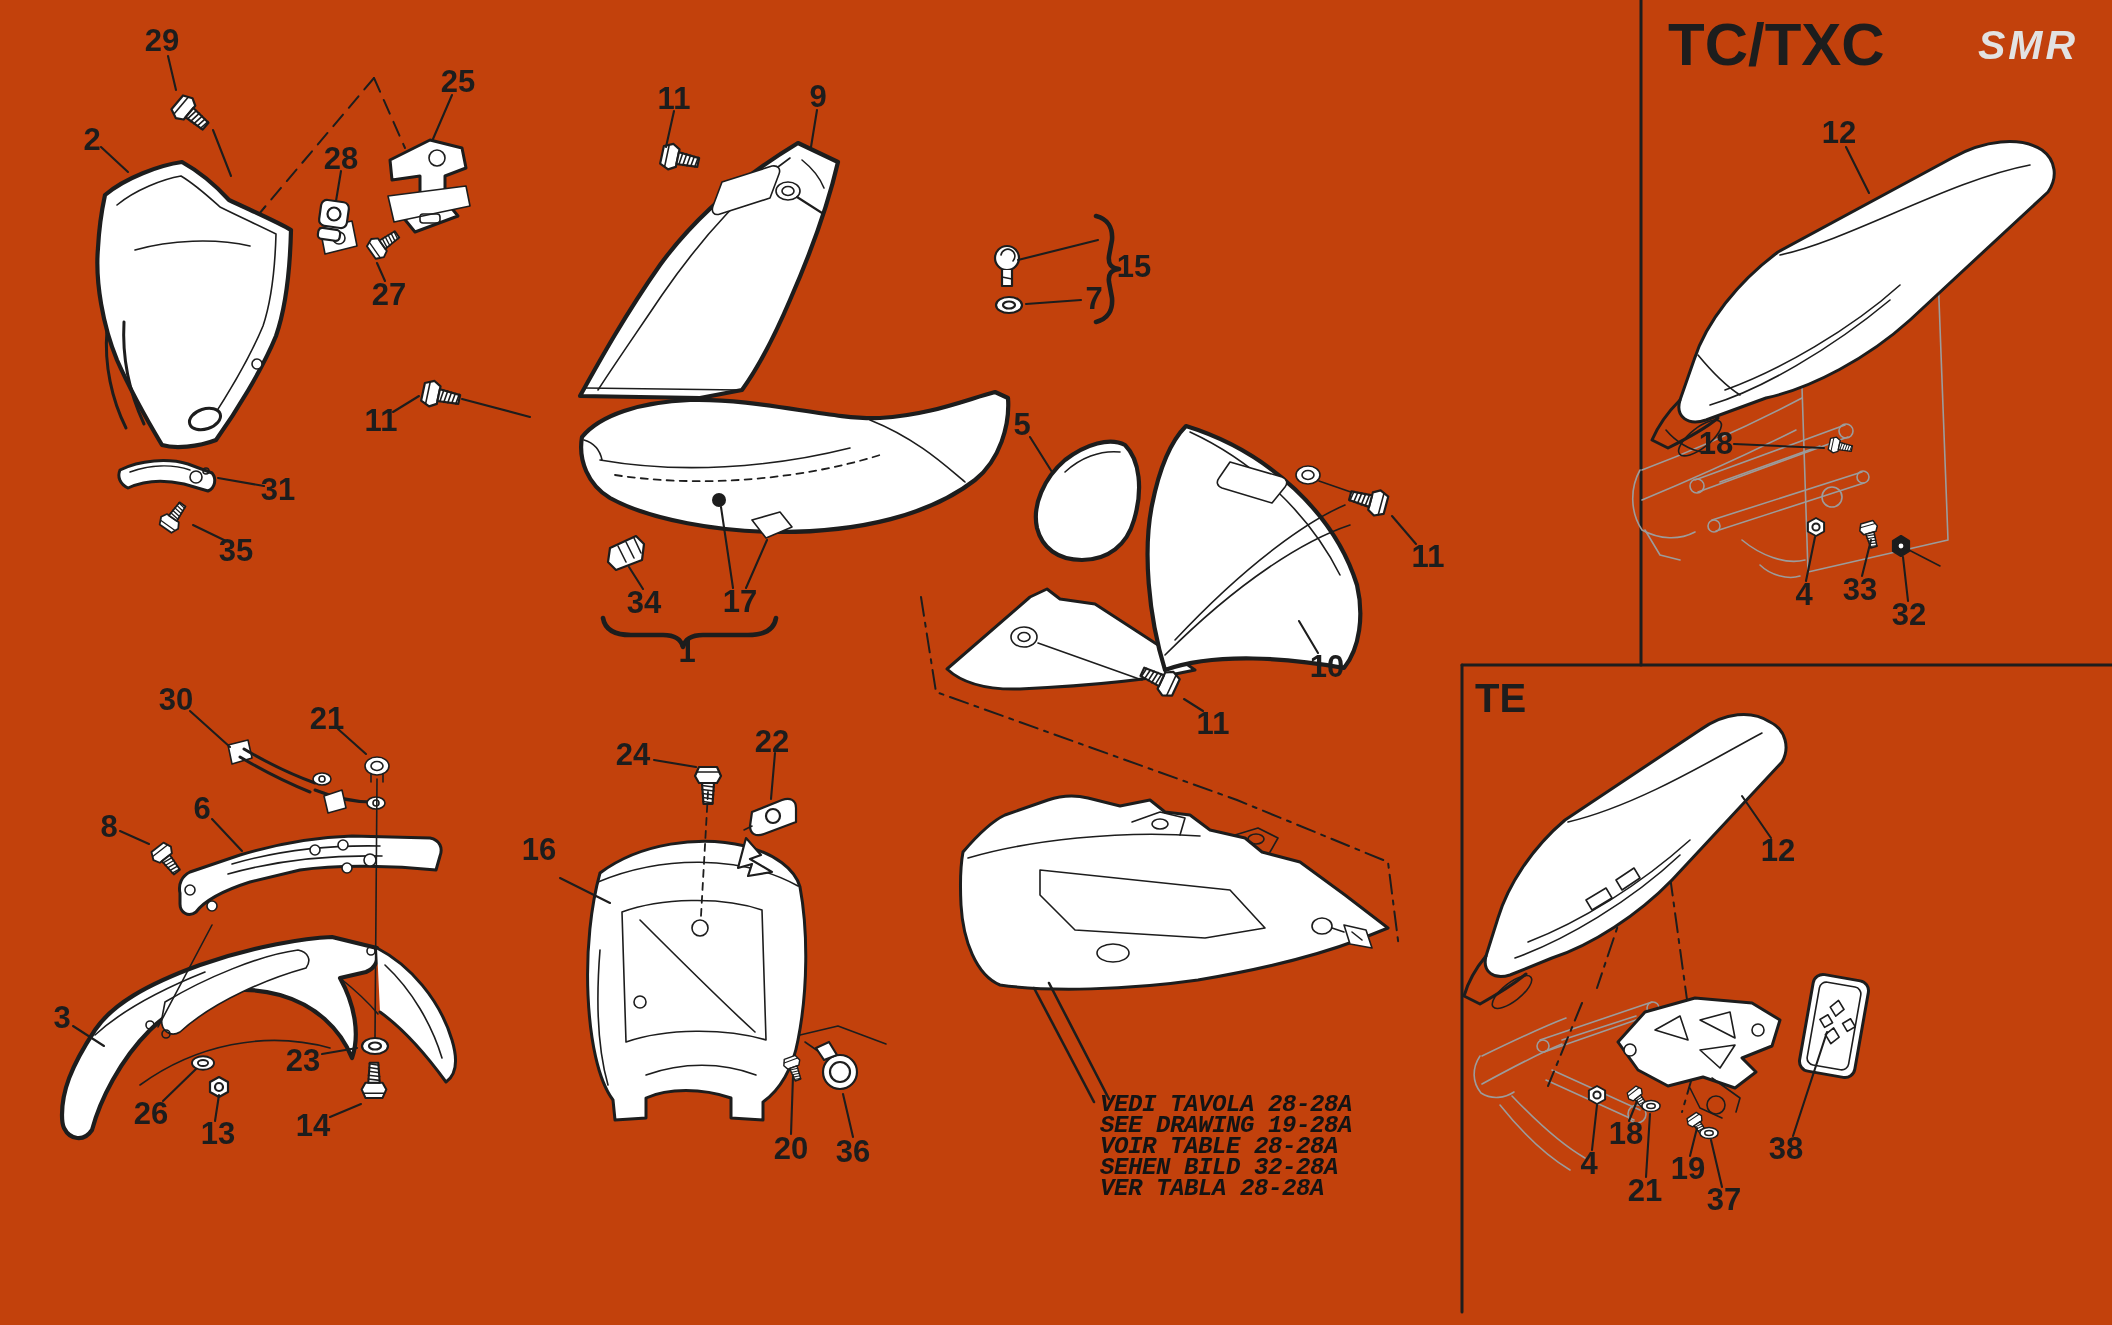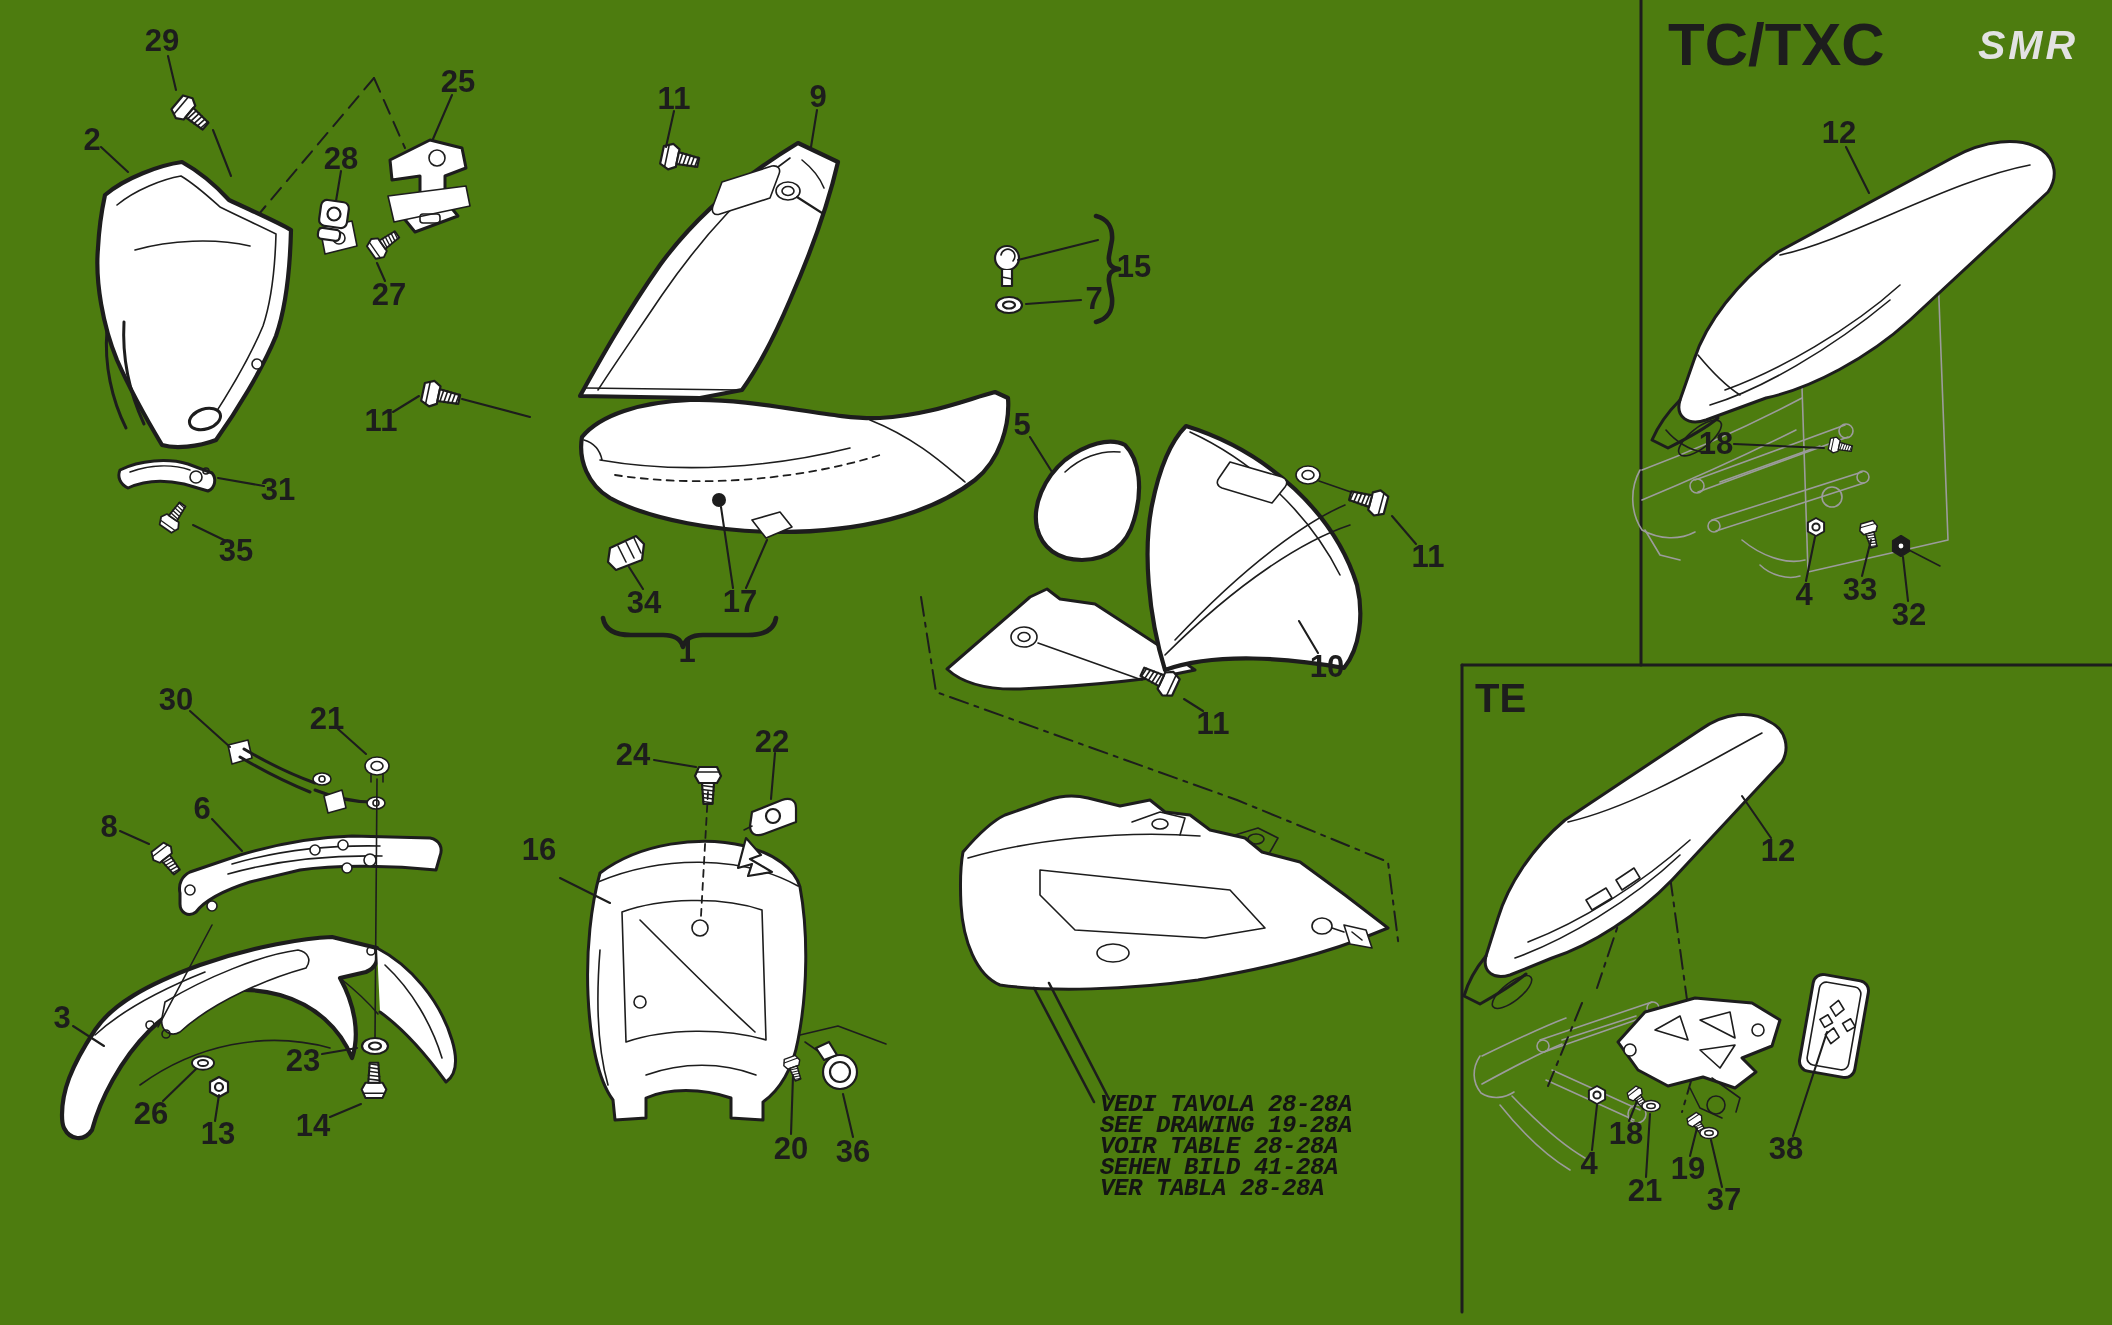--- a/index.html
+++ b/index.html
@@ -1,16 +1,16 @@
 <!DOCTYPE html>
 <html><head>
 <meta charset="utf-8">
 <style>
   html,body{margin:0;padding:0;background:#fff;}
-  .stage{position:relative;width:2112px;height:1325px;background:#4d7c0f;overflow:hidden;
+  .stage{position:relative;width:2112px;height:1325px;background:#c2410c;overflow:hidden;
          font-family:"Liberation Sans",sans-serif;}
   .stage svg{position:absolute;left:0;top:0;stroke:#1d1d1d;fill:none;
              stroke-linecap:round;stroke-linejoin:round;}
   .s4{stroke-width:4.2;fill:#fff}
   .s3{stroke-width:3;fill:#fff}
   .s3n{stroke-width:3}
   .thin{stroke-width:1.6}
   .thinf{stroke-width:1.6;fill:#fff}
   .ld{stroke-width:2.1}
   .ld25{stroke-width:2.6}
@@ -449,17 +449,17 @@
       </g>
 </svg>
 
 <div class="title title-tc">TC/TXC</div>
 <div class="title title-te">TE</div>
 <div class="watermark">SMR</div>
 <div class="note-block">
       <div class="note-line">VEDI TAVOLA 28-28A</div>
       <div class="note-line">SEE DRAWING 19-28A</div>
       <div class="note-line">VOIR TABLE 28-28A</div>
-      <div class="note-line">SEHEN BILD 41-28A</div>
+      <div class="note-line">SEHEN BILD 32-28A</div>
       <div class="note-line">VER TABLA 28-28A</div>
     </div>
 
 </div>
 
 </body></html>

